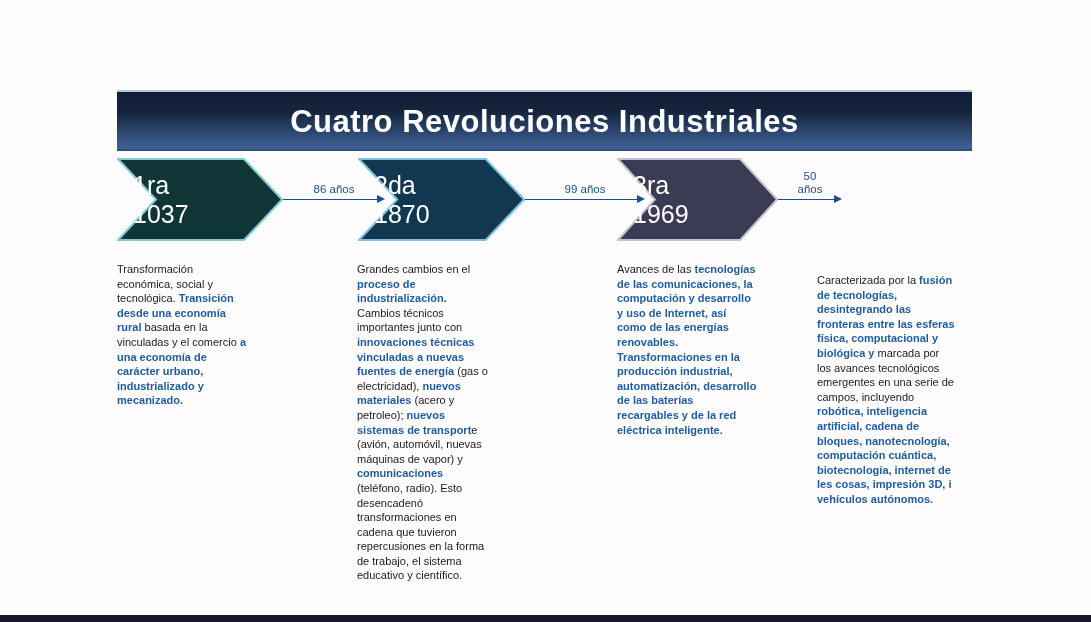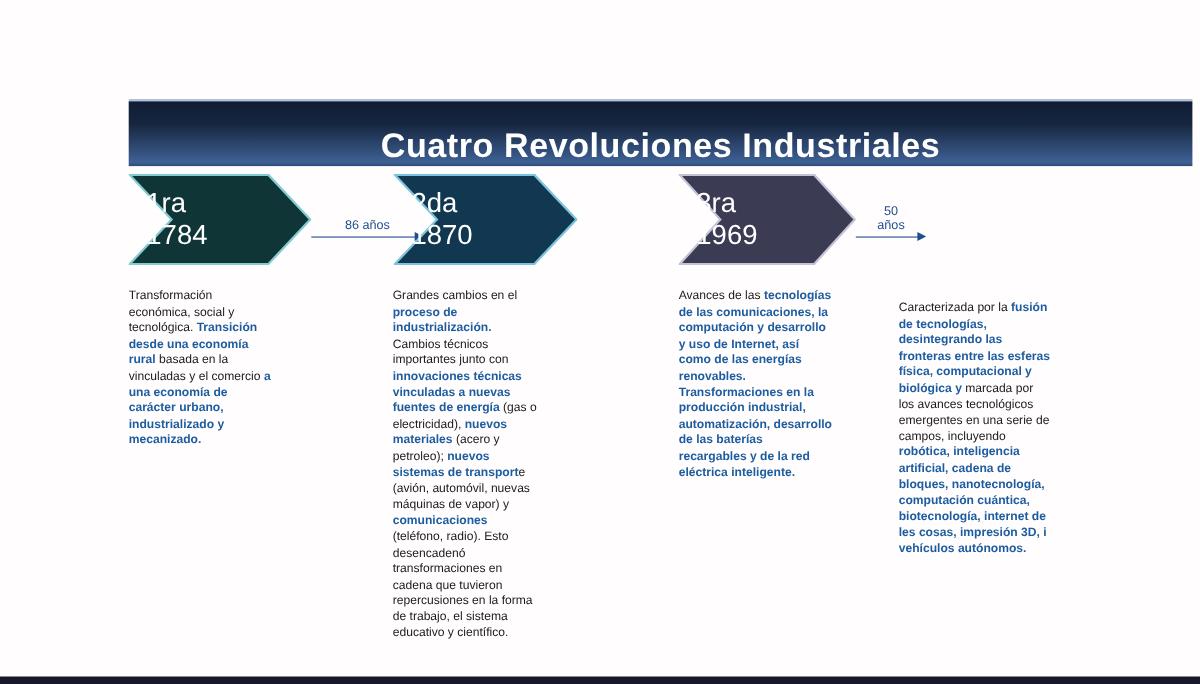--- a/index.html
+++ b/index.html
@@ -6,24 +6,24 @@
   html,body { width:1091px; height:622px; }
   body {
     position:relative;
     background:#fffdfd;
     font-family:"Liberation Sans", sans-serif;
     overflow:hidden;
   }
 
   
   .banner {
-    position:absolute; left:117px; top:90px; width:967px; height:61px;
+    position:absolute; left:117px; top:90px; width:855px; height:61px;
     background:linear-gradient(to bottom, #101c34 0%, #16263f 35%, #3e6094 94%, #2c4a78 100%);
     border-top:2px solid #aec3dc;
-    display:flex; align-items:flex-end; justify-content:center;
+    display:flex; align-items:center; justify-content:center;
   }
   .banner h1 {
     color:#ffffff; font-size:31px; font-weight:bold; letter-spacing:0.5px;
   }
 
   
   .timeline { position:absolute; left:117px; top:158px; width:860px; height:83px; }
 
   .stage { position:absolute; top:0; height:83px; }
   .stage svg { position:absolute; inset:0; width:100%; height:100%; }
@@ -31,21 +31,21 @@
     position:absolute; inset:0; padding-left:16px;
     display:flex; flex-direction:column; align-items:flex-start; justify-content:center;
     color:#ffffff; font-size:25px; line-height:29px;
   }
 
   .stage-1 { left:0;     width:166px; }
   .stage-2 { left:241px; width:167px; }
   .stage-3 { left:500px; width:161px; }
   .stage-4 { left:698px; width:160px; }
 
-  .connector { position:absolute; top:16px; height:83px; }
+  .connector { position:absolute; top:0; height:83px; }
   .conn-1 { left:166px; width:102px; }
   .conn-2 { left:408px; width:120px; }
   .conn-3 { left:661px; width:64px;  }
   .connector-line {
     position:absolute; left:0; right:7px; top:calc(50% - 1px); height:1.5px;
     background:#1f4e90;
   }
   .connector-head {
     position:absolute; right:-7px; top:-3.5px;
     width:0; height:0;
@@ -86,35 +86,41 @@
 
 <div class="timeline">
 
   <div class="connector conn-1">
     <div class="connector-label">86 años</div>
     <div class="connector-line">
       <div class="connector-head"></div>
     </div>
   </div>
 
+  <div class="connector conn-2">
+    <div class="connector-label">99 años</div>
+    <div class="connector-line">
+      <div class="connector-head"></div>
+    </div>
+  </div>
 
   <div class="connector conn-3">
     <div class="connector-label">50 años</div>
     <div class="connector-line">
       <div class="connector-head"></div>
     </div>
   </div>
 
   <div class="stage stage-1">
     <svg viewBox="0 0 166 83" preserveAspectRatio="none">
       <polygon points="1,1 127,1 165,41.5 127,82 1,82 39,41.5" stroke-width="2" fill="#0f3537" stroke="#82cbd0"></polygon>
     </svg>
     <div class="stage-text">
       <div>1ra</div>
-      <div>1784</div>
+      <div>1037</div>
     </div>
   </div>
 
   <div class="stage stage-2">
     <svg viewBox="0 0 166 83" preserveAspectRatio="none">
       <polygon points="1,1 127,1 165,41.5 127,82 1,82 39,41.5" stroke-width="2" fill="#123851" stroke="#7cc4dd"></polygon>
     </svg>
     <div class="stage-text">
       <div>2da</div>
       <div>1870</div>

